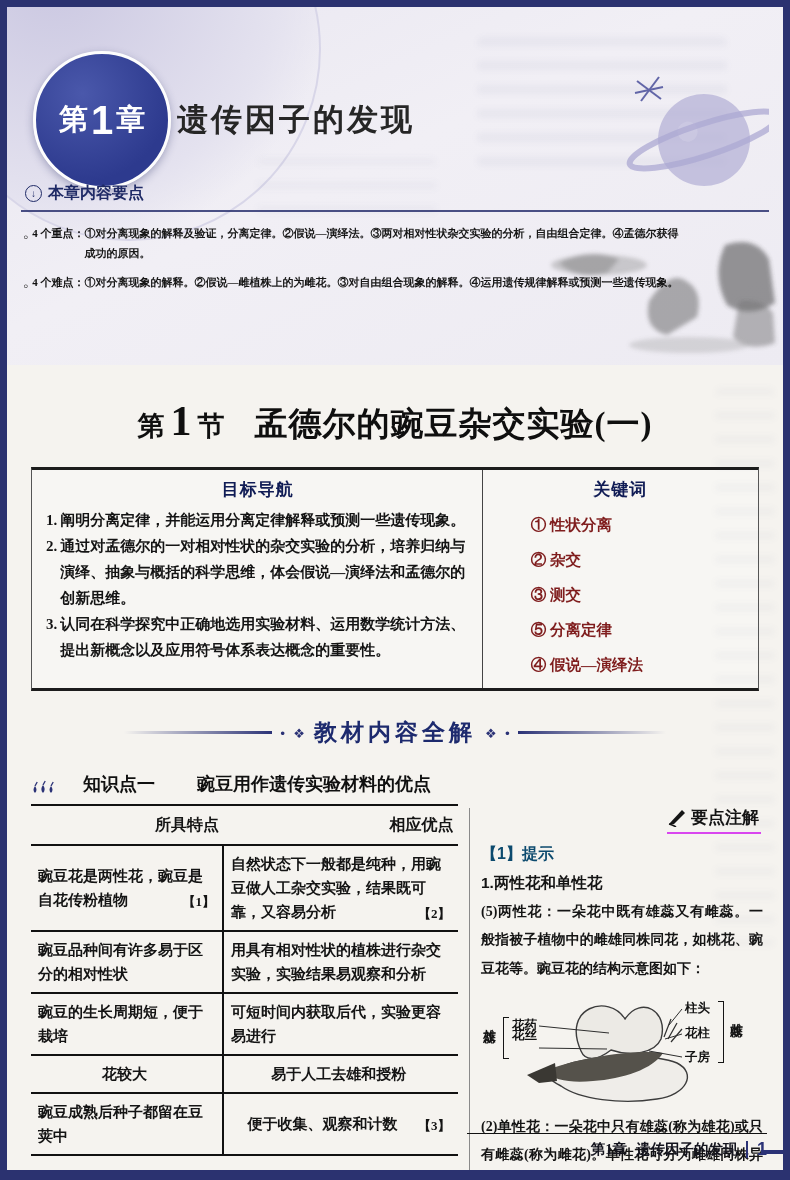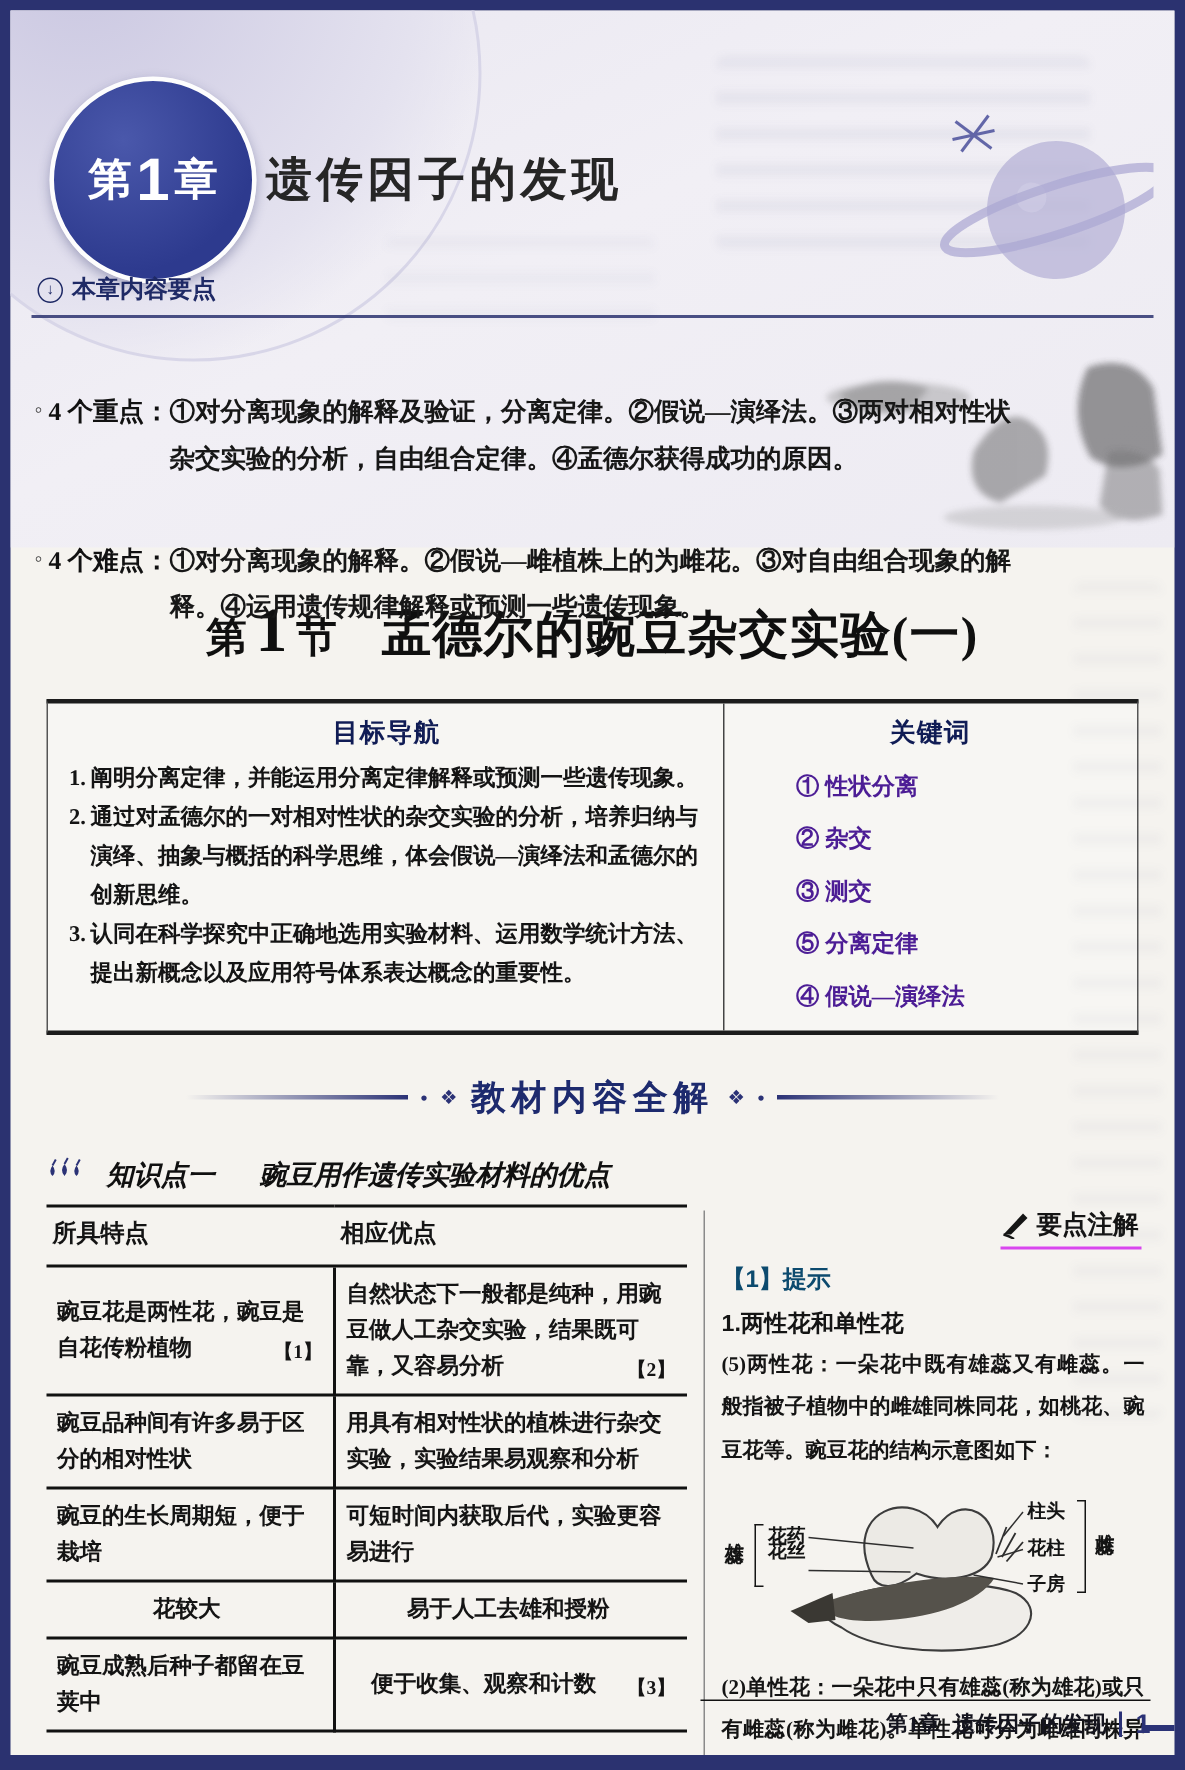--- a/index.html
+++ b/index.html
@@ -57,21 +57,21 @@
     position:absolute;left:18px;top:176px;display:flex;align-items:center;gap:6px;
     font-family:"Liberation Sans",sans-serif;font-size:16px;font-weight:bold;color:#1f2a66;
   }
   .circle-arrow-icon{
     width:15px;height:15px;border:1.6px solid #1f2a66;border-radius:50%;
     display:inline-flex;align-items:center;justify-content:center;font-size:10px;line-height:1;color:#1f2a66;
   }
   .circle-arrow-icon::before{content:"↓";}
   .ov-rule{position:absolute;left:14px;top:203px;width:748px;height:2px;background:#2b3270;opacity:.85;}
   .ov-list{position:absolute;left:16px;top:216px;width:662px;}
-  .ov-item{display:flex;margin-bottom:9px;font-size:17px;line-height:1.82;margin-top:37px;}
+  .ov-item{display:flex;margin-bottom:9px;font-size:11px;line-height:1.82;}
   .ov-item::before{content:"◦";font-size:15px;color:#444;margin:1px 4px 0 0;}
   .ov-label{font-weight:bold;white-space:nowrap;color:#111;}
   .ov-text{font-weight:600;color:#171717;}
   
   .section-title{
     margin-top:32px;display:flex;justify-content:center;align-items:baseline;gap:4px;
     color:#0f0f0f;font-weight:bold;
   }
   .sec-pre,.sec-post{font-size:27px;}
   .sec-num{font-size:42px;font-family:"Liberation Serif",serif;padding:0 2px;}
@@ -84,46 +84,46 @@
     display:flex;background:rgba(255,255,255,.25);
   }
   .goals{flex:1.66;padding:8px 12px 12px 14px;border-right:1.5px solid #444;}
   .keywords{flex:1;padding:8px 10px 12px 10px;}
   .nav-title{
     text-align:center;font-family:"Liberation Sans",sans-serif;
     font-size:17px;font-weight:bold;color:#101c55;margin-bottom:6px;letter-spacing:1px;
   }
   .goal{display:flex;font-size:15px;line-height:1.74;font-weight:600;color:#141414;}
   .goal-num{white-space:nowrap;margin-right:3px;}
-  .kw-item{font-size:15.5px;font-weight:600;color:#4c1d95;margin:14px 0 0 38px;}
+  .kw-item{font-size:15.5px;font-weight:600;color:#7f1d1d;margin:14px 0 0 38px;}
   
   .banner{margin-top:26px;display:flex;align-items:center;justify-content:center;gap:7px;}
   .banner-line{width:148px;height:3px;}
   .banner-line.l{background:linear-gradient(90deg,rgba(43,50,118,0),#2b3276);}
   .banner-line.r{background:linear-gradient(270deg,rgba(43,50,118,0),#2b3276);}
   .banner-dot::before{content:"·";font-size:22px;font-weight:bold;color:#2b3276;}
   .banner-orn::before{content:"❖";font-size:13px;color:#2b3276;}
   .banner-title{
     font-family:"Liberation Sans",sans-serif;font-size:23px;font-weight:bold;
     color:#1d2a6e;letter-spacing:4px;padding:0 2px;
   }
   
-  .kp-row{margin:24px 24px 8px 24px;display:flex;align-items:flex-start;gap:14px;font-style:italic;}
+  .kp-row{margin:24px 24px 8px 24px;display:flex;align-items:flex-end;gap:26px;}
   .kp-label,.kp-title{font-family:"Liberation Sans",sans-serif;font-size:18px;font-weight:bold;color:#101010;}
   .kp-title{margin-left:16px;}
   
   .content{display:flex;margin:0 20px 0 24px;min-height:366px;}
   .left-col{width:452px;}
   .col-divider{width:1.5px;background:#8a8a8a;margin:4px 9px 26px 11px;}
   .right-col{flex:1;padding-left:2px;}
   
   table.adv{width:100%;border-collapse:collapse;font-size:15px;font-weight:600;line-height:1.6;color:#141414;}
   table.adv th{
-    font-family:Liberation Mono, monospace;font-size:16px;font-weight:bold;
-    border-top:2px solid #111;border-bottom:2px solid #111;padding:6px 4px;text-align:left;
+    font-family:Liberation Serif, serif;font-size:16px;font-weight:bold;
+    border-top:2px solid #111;border-bottom:2px solid #111;padding:6px 4px;text-align:right;
   }
   table.adv td{border-bottom:2px solid #111;padding:6px 7px;vertical-align:middle;}
   table.adv td:first-child{width:45%;border-right:2px solid #111;}
   table.adv td.center{text-align:center;}
   .marker{float:right;font-size:13px;font-weight:bold;padding-left:4px;margin-top:4px;}
   
   .annot-header{display:flex;justify-content:flex-end;margin:2px 2px 10px 0;}
   .annot-chip{
     display:inline-flex;align-items:center;gap:4px;border-bottom:2px solid #d946ef;padding:0 2px 3px 0;
     font-family:"Liberation Sans",sans-serif;font-size:17px;font-weight:bold;color:#141414;

